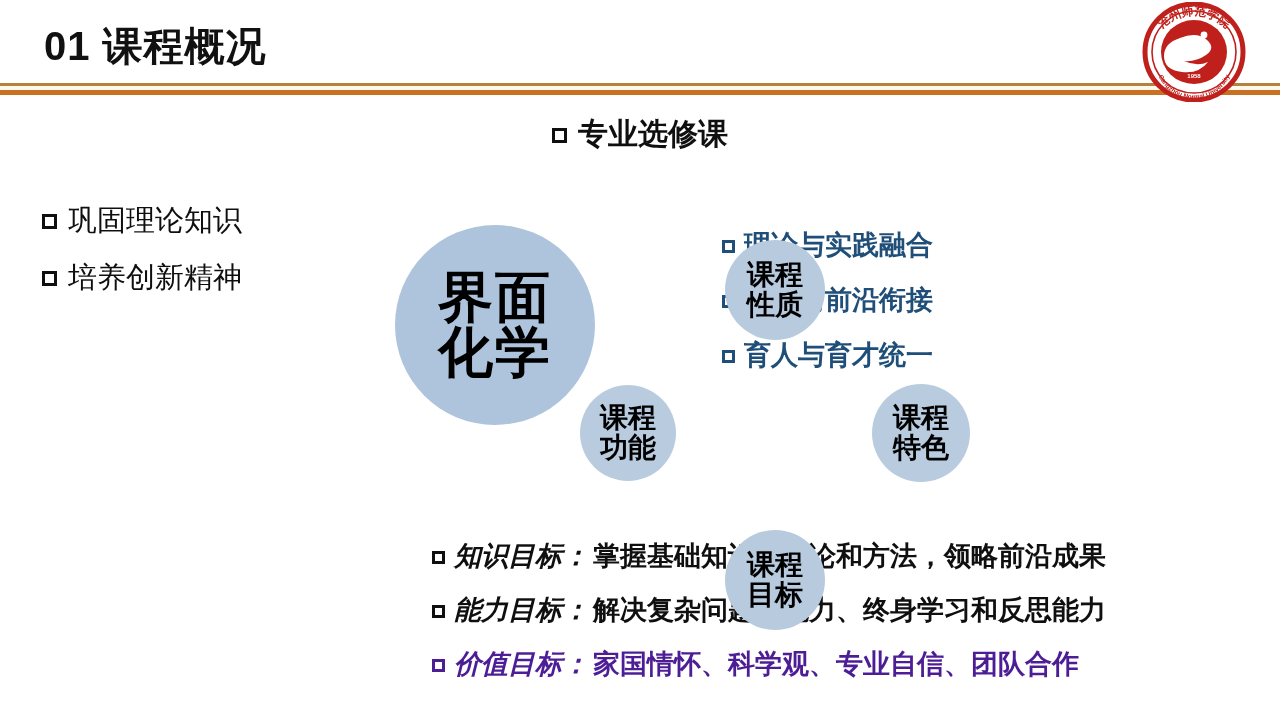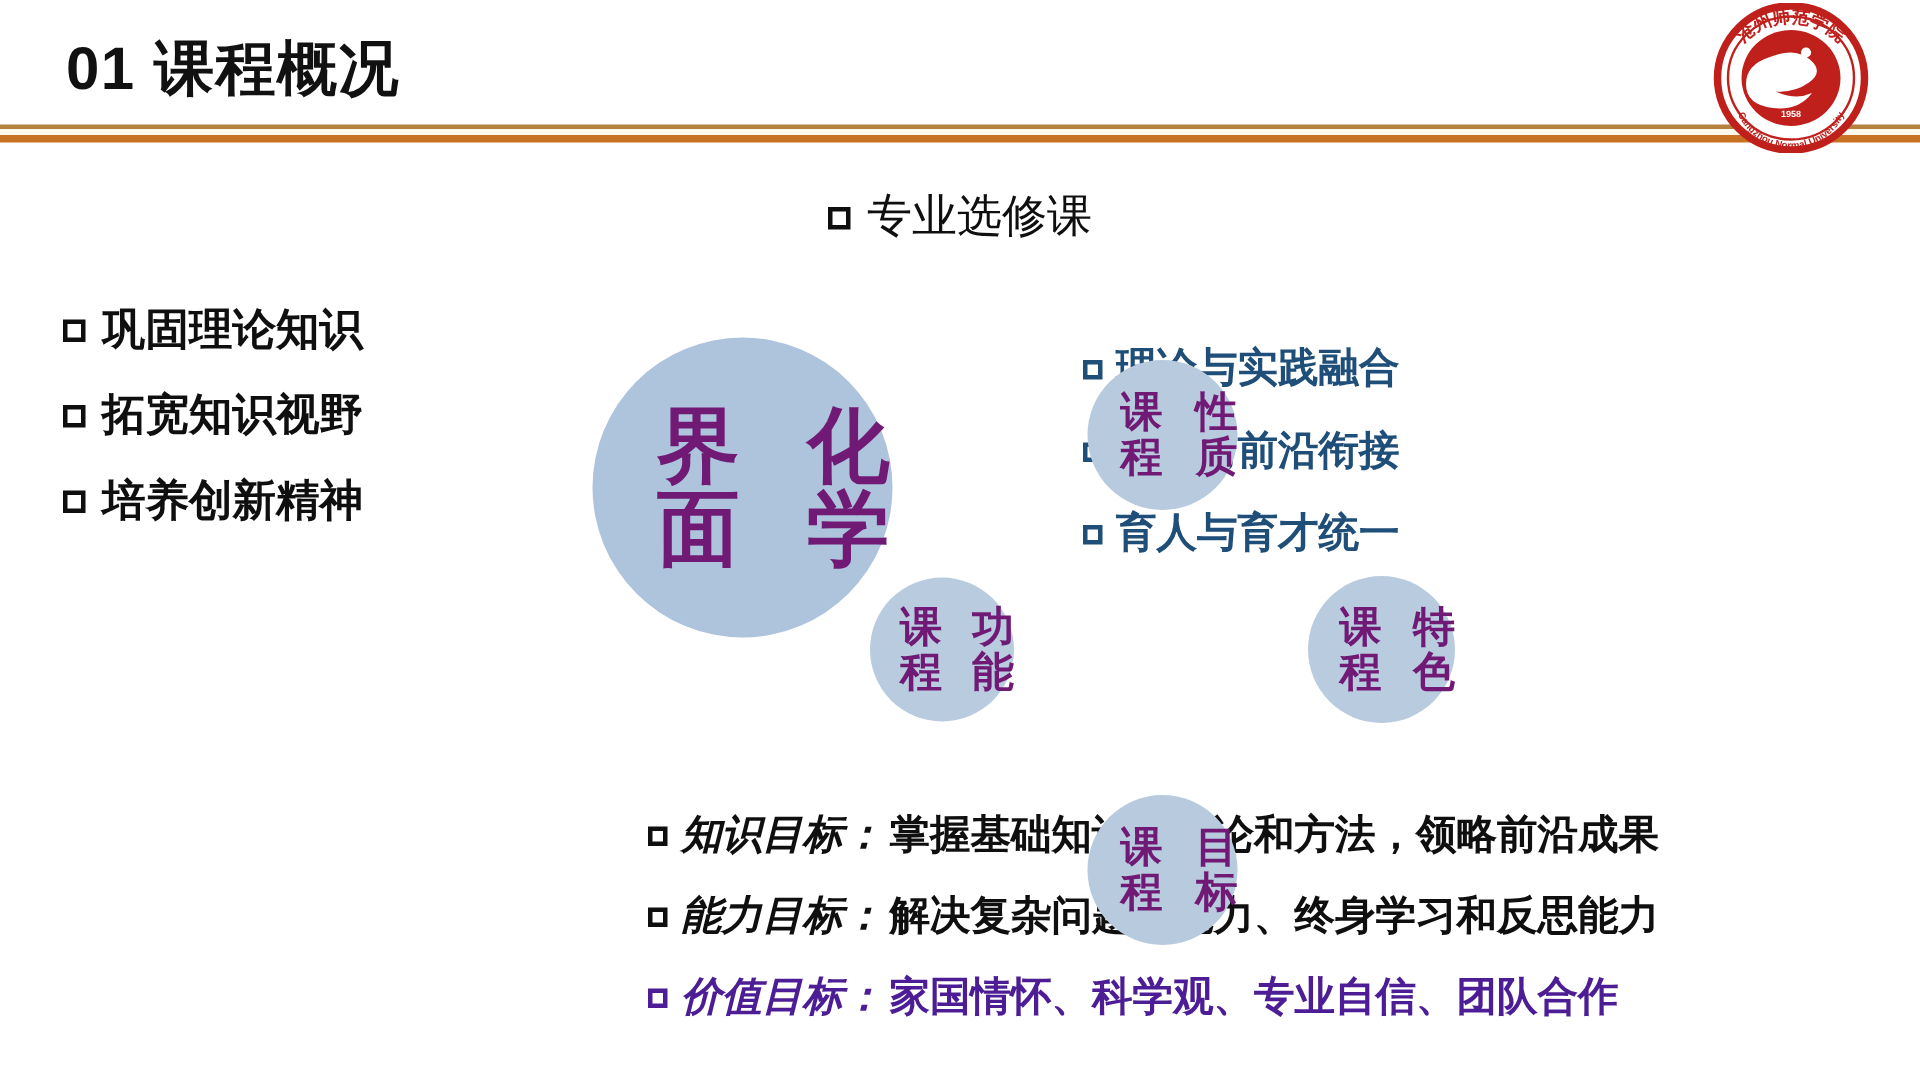--- a/index.html
+++ b/index.html
@@ -90,34 +90,34 @@
 
   
   #left-list {
     position: absolute;
     left: 42px;
     top: 206px;
     width: 300px;
   }
   #left-list .row {
     font-size: 29px;
-    font-weight: bold;
+    font-weight: normal;
     color: #0f0f0f;
     line-height: 1;
     margin-bottom: 28px;
     white-space: nowrap;
   }
 
   
   #elective {
     position: absolute;
     left: 552px;
-    top: 124px;
+    top: 114px;
     font-size: 30px;
-    font-weight: normal;
+    font-weight: bold;
     color: #0f0f0f;
     white-space: nowrap;
     z-index: 5;
     text-align: right;
   }
 
   
   #right-list {
     position: absolute;
     left: 722px;
@@ -137,26 +137,26 @@
     position: absolute;
     left: 280px;
     top: 110px;
     width: 440px;
     height: 420px;
   }
   .bubble {
     position: absolute;
     border-radius: 50%;
     display: flex;
-    flex-direction: row;
+    flex-direction: column;
     align-items: center;
     justify-content: center;
-    color: #701a75;
-    font-weight: bold;
-    text-align: right;
+    color: #000000;
+    font-weight: bold;
+    text-align: left;
   }
   .bubble .ln { line-height: 1.06; }
 
   #bub-center {
     left: 115px; top: 115px;
     width: 200px; height: 200px;
     background: #aec4dd;
     z-index: 3;
   }
   #bub-center .ln {
@@ -238,23 +238,20 @@
         <textPath href="#arcBot" startOffset="50%" text-anchor="middle">Cangzhou Normal University</textPath>
       </text>
     </svg>
   </div>
 
   <div id="left-list">
     <div class="row">
       <span class="cb"></span><span>巩固理论知识</span>
     </div>
     <div class="row">
-      <span class="cb"></span><span>拓宽知识视野</span>
-    </div>
-    <div class="row">
       <span class="cb"></span><span>培养创新精神</span>
     </div>
   </div>
 
   <div id="elective">
     <span class="cb"></span><span>专业选修课</span>
   </div>
 
   <div id="right-list">
     <div class="row" style="color:#1f4e79">

